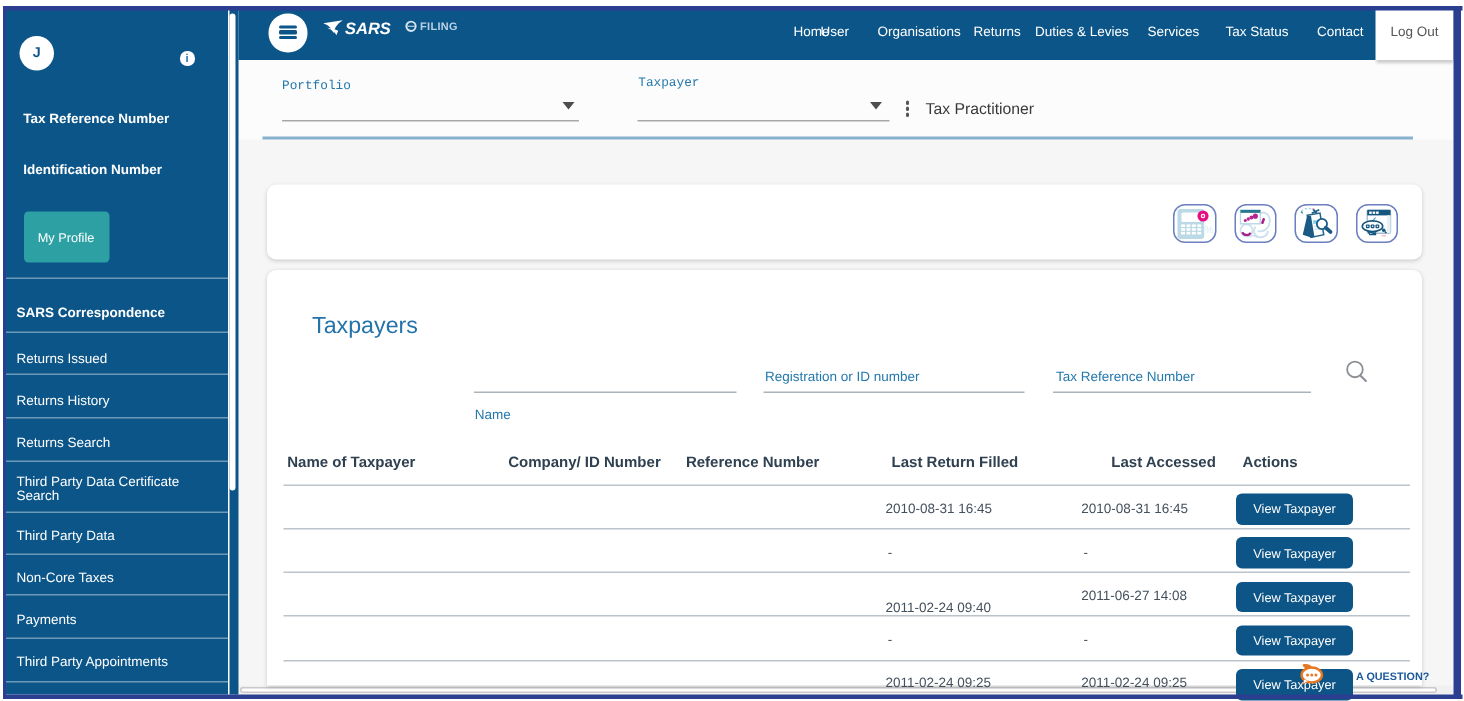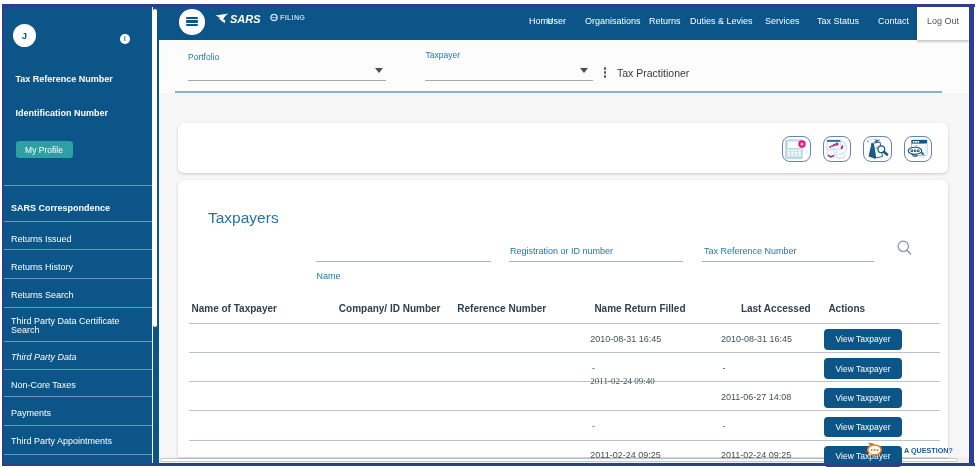--- a/index.html
+++ b/index.html
@@ -19,30 +19,30 @@
 #content { left:159px; top:92.5px; width:810px; height:365.5px; background:#f6f6f7; }
 #hscroll { left:159px; top:457px; width:810px; height:5.8px; background:#f0f0f0; }
 #hthumb { left:160px; top:457.5px; width:798px; height:4.2px; background:#fff; border:0.8px solid #c9c9c9; border-radius:2px; }
 
 #card1 { left:178.4px; top:122.5px; width:769.2px; height:50px; background:#fff; border-radius:6px; box-shadow:0 1px 3px rgba(0,0,0,.18); z-index:8; }
 #card2 { left:178.4px; top:180px; width:769.2px; height:277px; background:#fff; border-radius:6px 6px 0 0; box-shadow:0 1px 3px rgba(0,0,0,.18); z-index:8; }
 
 .avatar { left:13px; top:23.5px; width:23px; height:23px; background:#fff; border-radius:50%; color:#0b5588; font-size:9.5px; font-weight:bold; display:flex; align-items:center; justify-content:center; z-index:7;}
 .info { left:120px; top:34px; width:9.5px; height:9.5px; background:#fff; border-radius:50%; color:#2179ab; font-size:7.5px; font-weight:bold; display:flex; align-items:center; justify-content:center; z-index:7;}
 .sbbold { color:#fff; font-weight:bold; font-size:9px; z-index:7; }
-#myprofile { left:15.5px; top:141px; width:57px; height:17px; background:#2da0a4; border-radius:3px; color:#fff; font-size:8.5px; display:flex; align-items:center; justify-content:center; z-index:7; }
+#myprofile { left:15.5px; top:141px; width:57px; height:34px; background:#2da0a4; border-radius:3px; color:#fff; font-size:8.5px; display:flex; align-items:center; justify-content:center; z-index:7; }
 .mdiv { left:4px; width:147.5px; height:1px; background:rgba(255,255,255,.4); z-index:7; }
 .mi { left:11px; color:#fff; font-size:9px; line-height:9.3px; z-index:7; }
 
 .hamb { left:179.3px; top:9.3px; width:25.5px; height:25.5px; background:#fff; border-radius:50%; z-index:7; }
 .hbar { width:11.3px; height:2.3px; background:#0b5588; position:absolute; left:7.2px; border-radius:1px; }
 .nav { color:#fff; font-size:9px; z-index:7; }
 #logout { left:917px; top:6px; width:52px; height:33.5px; background:#fff; color:#555; font-size:9px; display:flex; align-items:center; justify-content:center; padding-bottom:4px; z-index:7; box-shadow:0 2px 2px rgba(0,0,0,.2); }
 
-.lbl { color:#2478ad; font-size:8.5px; z-index:7; }
+.lbl { color:#2478ad; font-size:8.5px; z-index:7;font-family:Liberation Mono, monospace; }
 .selline { height:1.4px; background:#a8a8a8; z-index:7; }
 .arrow { width:0; height:0; border-left:4.5px solid transparent; border-right:4.5px solid transparent; border-top:5.5px solid #4d4d4d; z-index:7; }
 
 #tpheading { left:208px; top:208.5px; color:#2474aa; font-size:15.5px; z-index:9; }
 .ph { color:#2478ad; font-size:9px; z-index:9; }
 .inline { height:1px; background:#a9b4bc; z-index:9; }
 .th { color:#2f4050; font-weight:bold; font-size:10px; z-index:9; }
 .td { color:#44505c; font-size:9px; z-index:9; }
 .rowline { left:188.5px; width:751px; height:1px; background:#bcc4cb; z-index:9; }
 .btn { left:824px; width:78px; height:20.5px; background:#0d5586; border-radius:4px; color:#fff; font-size:8.5px; display:flex; align-items:center; justify-content:center; z-index:10; }
@@ -76,21 +76,21 @@
 <div class="abs mdiv" style="top:341px;"></div>
 <div class="abs mdiv" style="top:368.7px;"></div>
 <div class="abs mdiv" style="top:396.3px;"></div>
 <div class="abs mdiv" style="top:424.6px;"></div>
 <div class="abs mdiv" style="top:454.2px;"></div>
 <div class="abs mi" style="top:204px;font-weight:bold;">SARS Correspondence</div>
 <div class="abs mi" style="top:234.5px;">Returns Issued</div>
 <div class="abs mi" style="top:263px;">Returns History</div>
 <div class="abs mi" style="top:291px;">Returns Search</div>
 <div class="abs mi" style="top:317px;">Third Party Data Certificate<br>Search</div>
-<div class="abs mi" style="top:352.8px;font-style:italic;">Third Party Data</div>
+<div class="abs mi" style="top:352.8px;">Third Party Data</div>
 <div class="abs mi" style="top:381.4px;">Non-Core Taxes</div>
 <div class="abs mi" style="top:409.3px;">Payments</div>
 <div class="abs mi" style="top:437px;">Third Party Appointments</div>
 
 <div class="abs hamb">
   <div class="hbar" style="top:7.6px;"></div>
   <div class="hbar" style="top:11.2px;"></div>
   <div class="hbar" style="top:14.8px;"></div>
 </div>
 <svg class="abs" style="left:215px; top:12.5px; z-index:7;" width="50" height="12" viewBox="0 0 100 24">
@@ -213,38 +213,38 @@
 <div class="abs ph" style="left:704px; top:245.5px;">Tax Reference Number</div>
 <div class="abs inline" style="left:702px; top:261.3px; width:172.3px;"></div>
 <svg class="abs" style="left:897px; top:240px; z-index:9;" width="16" height="16" viewBox="0 0 16 16">
   <circle cx="6.3" cy="6.3" r="5.2" fill="none" stroke="#8a8f94" stroke-width="1.2"></circle>
   <line x1="10.2" y1="10.6" x2="13.6" y2="14" stroke="#8a8f94" stroke-width="1.4" stroke-linecap="round"></line>
 </svg>
 
 <div class="abs th" style="left:191.5px; top:303px;">Name of Taxpayer</div>
 <div class="abs th" style="left:326.8px; top:303px;padding-left:12px;">Company/ ID Number</div>
 <div class="abs th" style="left:457.3px; top:303px;">Reference Number</div>
-<div class="abs th" style="left:594.4px; top:303px;">Name Return Filled</div>
+<div class="abs th" style="left:594.4px; top:303px;">Last Return Filled</div>
 <div class="abs th" style="left:724.9px; top:303px;margin-left:16px;">Last Accessed</div>
 <div class="abs th" style="left:828.4px; top:303px;">Actions</div>
 <div class="abs rowline" style="top:322.8px;"></div>
 <div class="abs rowline" style="top:352px;"></div>
 <div class="abs rowline" style="top:381.3px;"></div>
 <div class="abs rowline" style="top:410.3px;"></div>
 <div class="abs rowline" style="top:439.5px;"></div>
 
 <div class="abs td" style="left:590.3px; top:334px;">2010-08-31 16:45</div>
 <div class="abs td" style="left:720.9px; top:334px;">2010-08-31 16:45</div>
 <div class="abs btn" style="top:329.2px;">View Taxpayer</div>
 
 <div class="abs td" style="left:591.9px; top:363px;">-</div>
 <div class="abs td" style="left:722.4px; top:363px;">-</div>
 <div class="abs btn" style="top:358.4px;">View Taxpayer</div>
 
-<div class="abs td" style="left:590.3px; top:376px;font-family:Liberation Serif, serif;">2011-02-24 09:40</div>
+<div class="abs td" style="left:590.3px; top:400px;">2011-02-24 09:40</div>
 <div class="abs td" style="left:720.9px; top:392px;">2011-06-27 14:08</div>
 <div class="abs btn" style="top:387.6px;">View Taxpayer</div>
 
 <div class="abs td" style="left:591.9px; top:421px;">-</div>
 <div class="abs td" style="left:722.4px; top:421px;">-</div>
 <div class="abs btn" style="top:416.8px;">View Taxpayer</div>
 
 <div class="abs td" style="left:590.3px; top:450px;">2011-02-24 09:25</div>
 <div class="abs td" style="left:720.9px; top:450px;">2011-02-24 09:25</div>
 <div class="abs btn" style="top:446px;">View Taxpayer</div>

